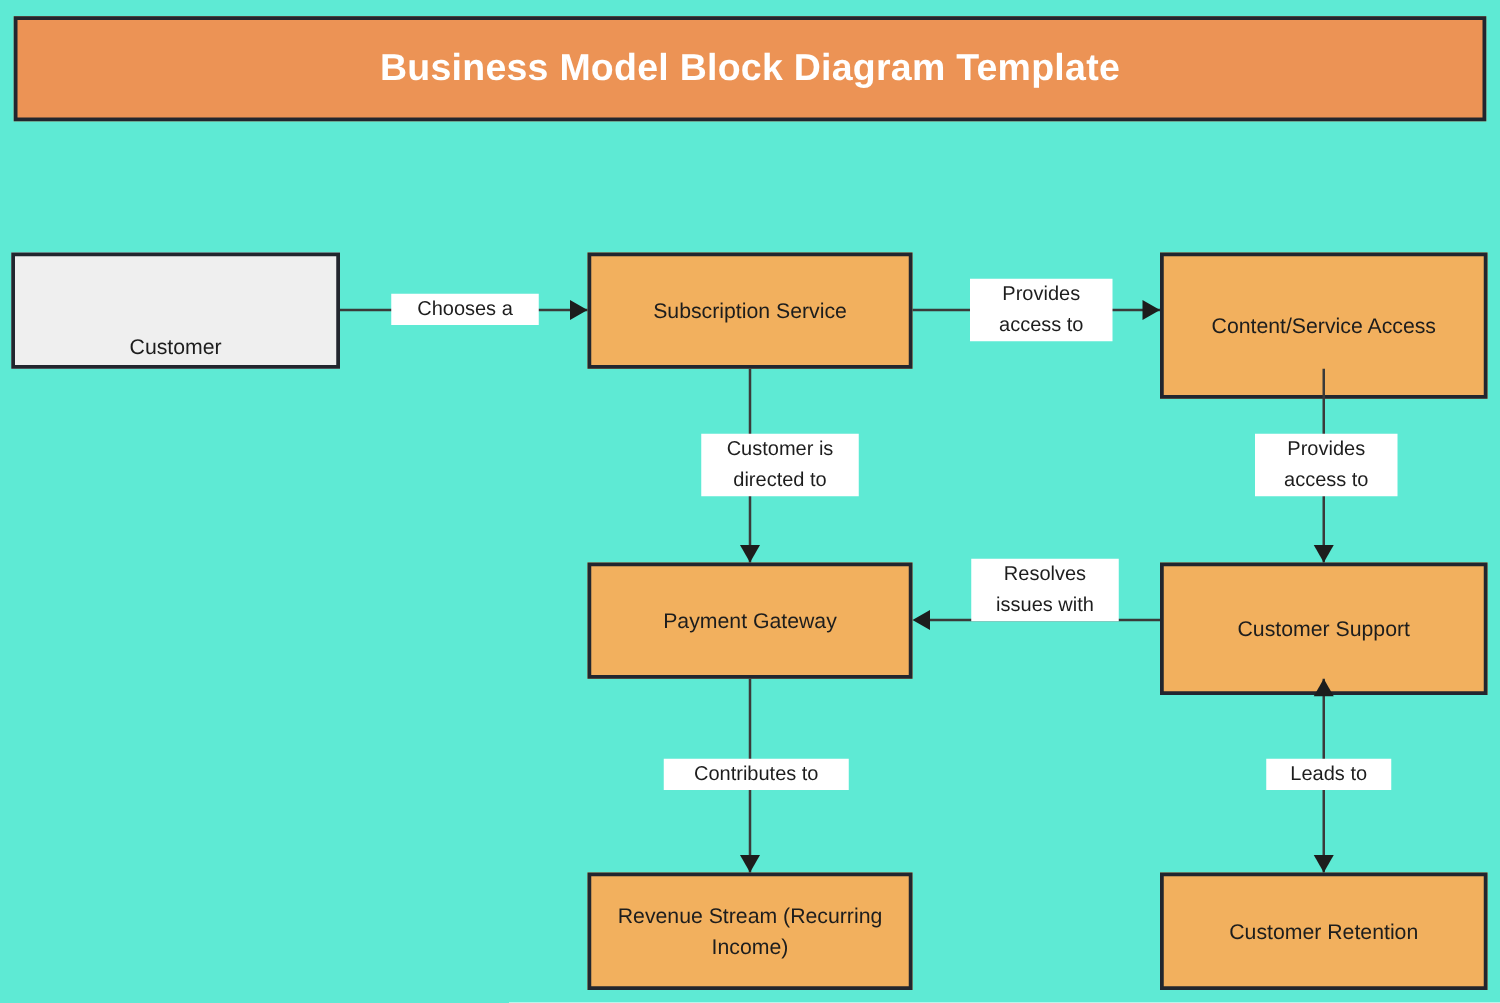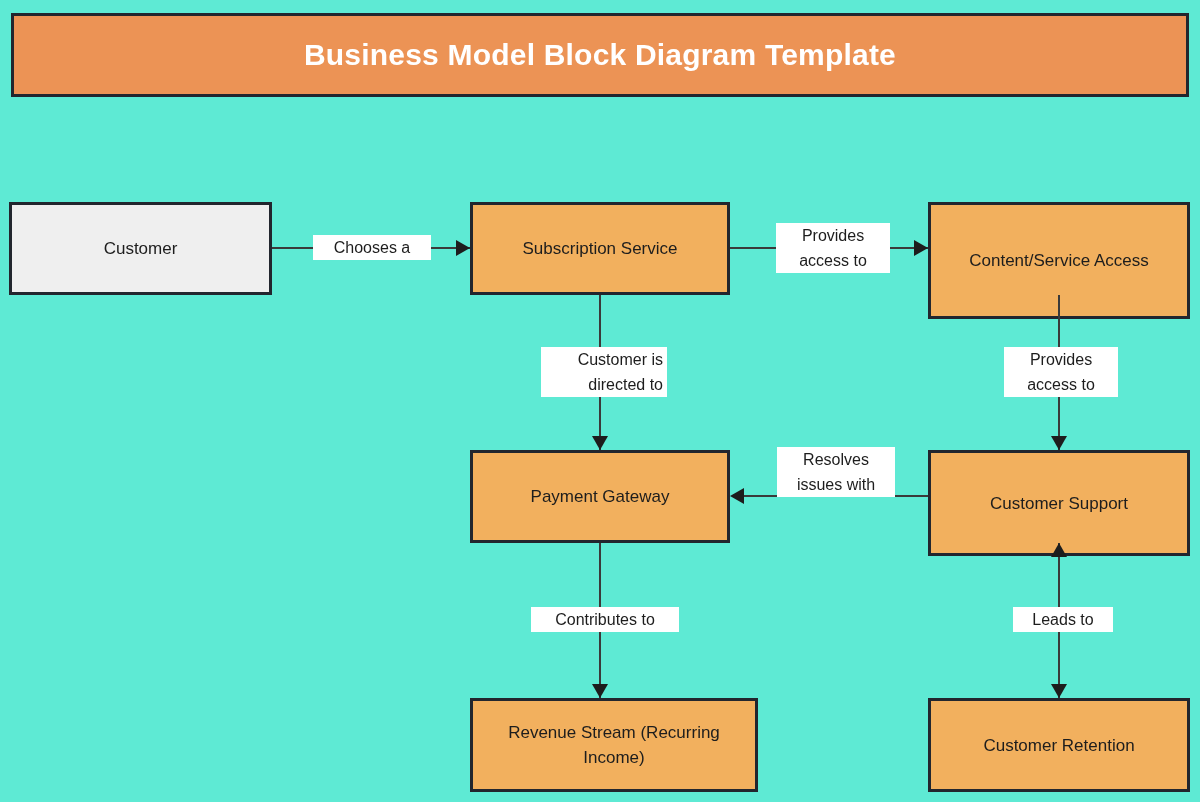--- a/index.html
+++ b/index.html
@@ -112,62 +112,62 @@
 </style>
 </head>
 <body>
 
 <div id="canvas">
 
   <div class="banner">
     <div class="banner-title">Business Model Block Diagram Template</div>
   </div>
 
-  <div class="block grey" style="left:9px; top:202px; width:263px; height:93px;">
+  <div class="block grey" style="left:9px; top:202px; width:263px; height:93px;align-items:flex-end;">
     <span class="block-label">Customer</span>
   </div>
 
   <div class="block orange" style="left:470px; top:202px; width:260px; height:93px;">
     <span class="block-label">Subscription Service</span>
   </div>
 
   <div class="block orange" style="left:928px; top:202px; width:262px; height:117px;">
     <span class="block-label">Content/Service
 Access</span>
   </div>
 
   <div class="block orange" style="left:470px; top:450px; width:260px; height:93px;">
     <span class="block-label">Payment Gateway</span>
   </div>
 
   <div class="block orange" style="left:928px; top:450px; width:262px; height:106px;">
     <span class="block-label">Customer Support</span>
   </div>
 
-  <div class="block orange" style="left:470px; top:698px; width:288px; height:94px;">
+  <div class="block orange" style="left:470px; top:698px; width:260px; height:94px;">
     <span class="block-label">Revenue Stream
 (Recurring Income)</span>
   </div>
 
   <div class="block orange" style="left:928px; top:698px; width:262px; height:94px;">
     <span class="block-label">Customer Retention</span>
   </div>
 
   <div class="line h" style="left:272px; top:247px; width:198px;"></div>
   <div class="arrow right" style="left:456px; top:240px;"></div>
   <div class="edge-label" style="left:313px; top:235px; width:110px;">Chooses a</div>
 
   <div class="line h" style="left:730px; top:247px; width:198px;"></div>
   <div class="arrow right" style="left:914px; top:240px;"></div>
   <div class="edge-label two-line" style="left:776px; top:223px; width:106px;">Provides
 access to</div>
 
   <div class="line v" style="left:599px; top:295px; height:155px;"></div>
   <div class="arrow down" style="left:592px; top:436px;"></div>
-  <div class="edge-label two-line" style="left:541px; top:347px; width:118px;text-align:right;">Customer is
+  <div class="edge-label two-line" style="left:561px; top:347px; width:118px;">Customer is
 directed to</div>
 
   <div class="line v" style="left:1058px; top:295px; height:155px;"></div>
   <div class="arrow down" style="left:1051px; top:436px;"></div>
   <div class="edge-label two-line" style="left:1004px; top:347px; width:106px;">Provides
 access to</div>
 
   <div class="line h" style="left:744px; top:495px; width:184px;"></div>
   <div class="arrow left" style="left:730px; top:488px;"></div>
   <div class="edge-label two-line" style="left:777px; top:447px; width:110px;">Resolves

